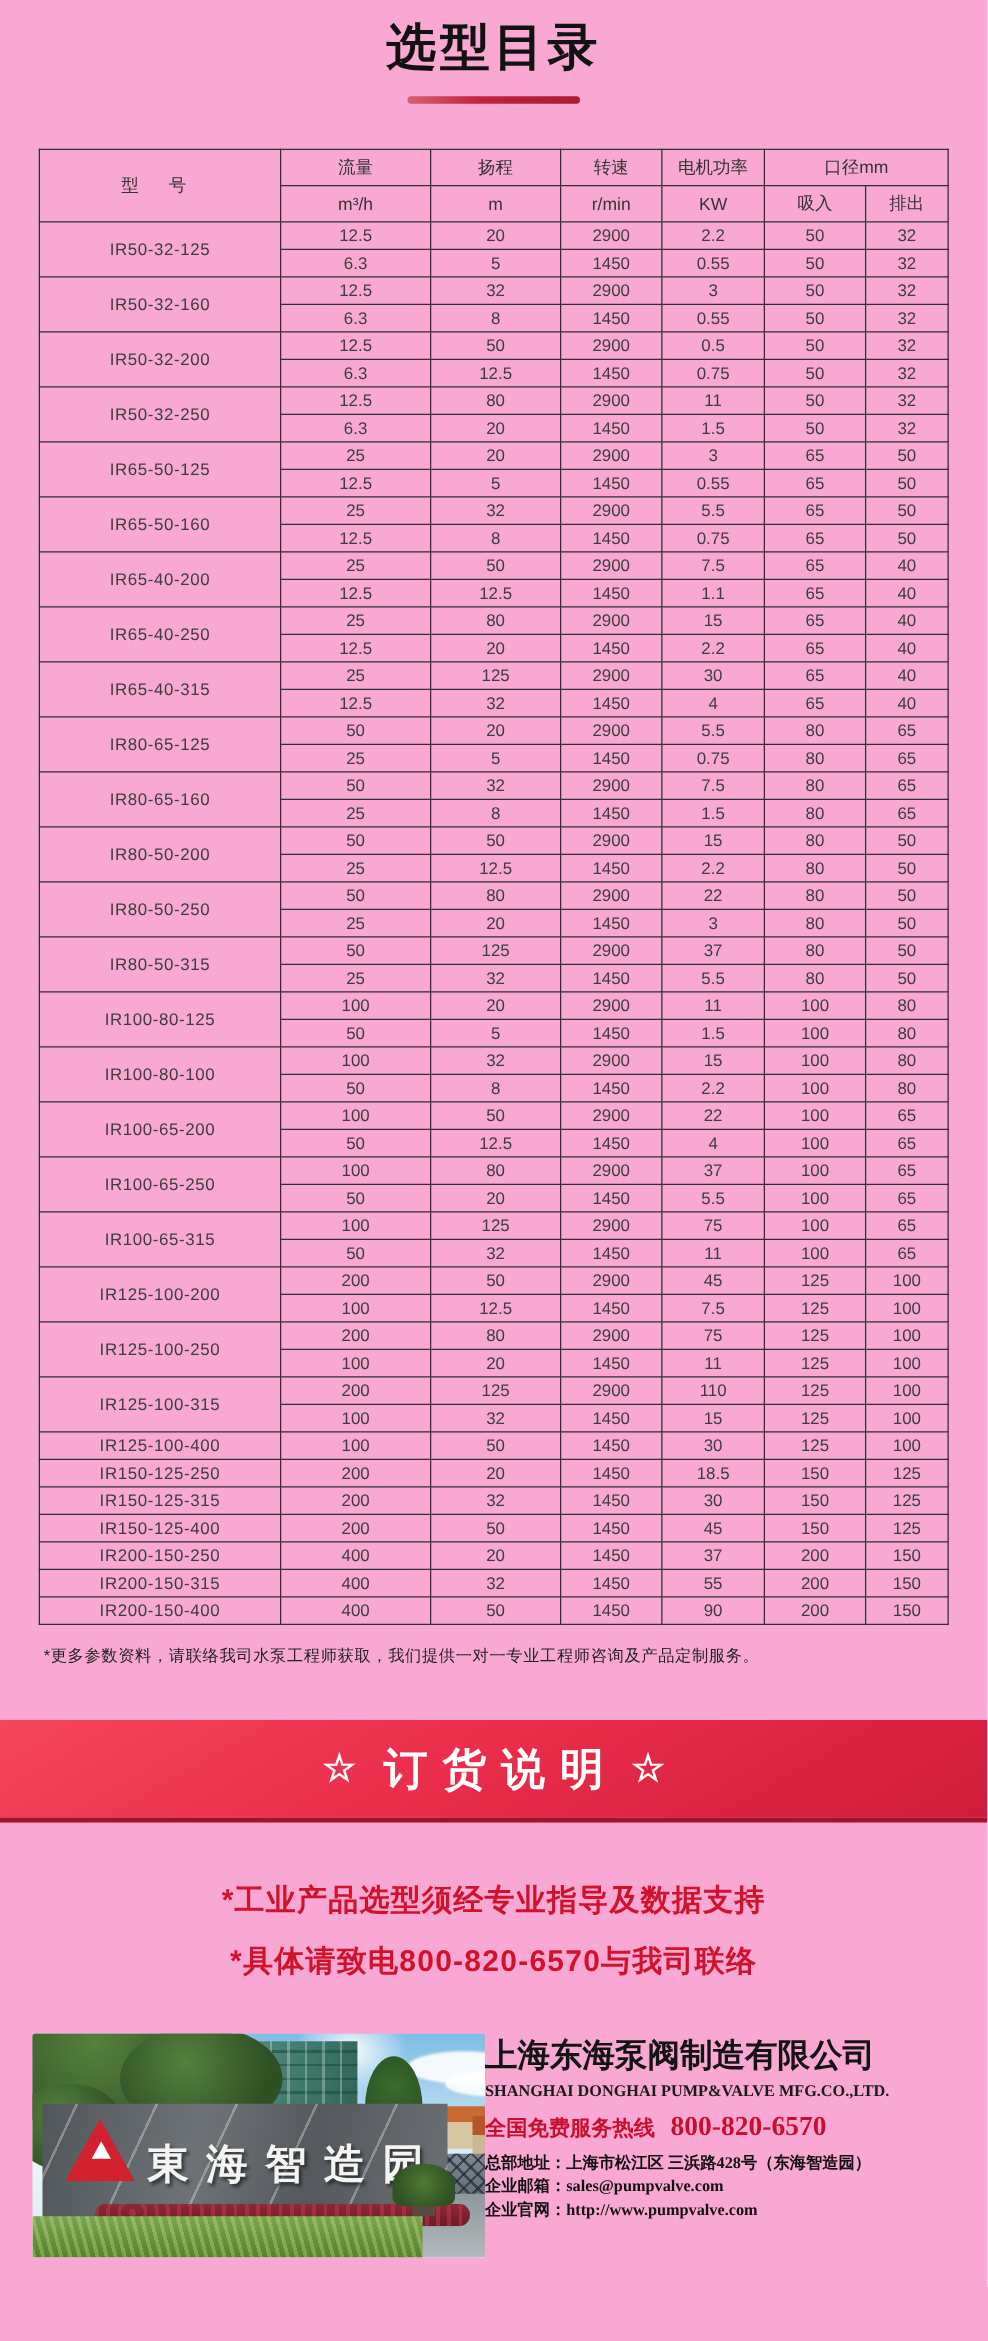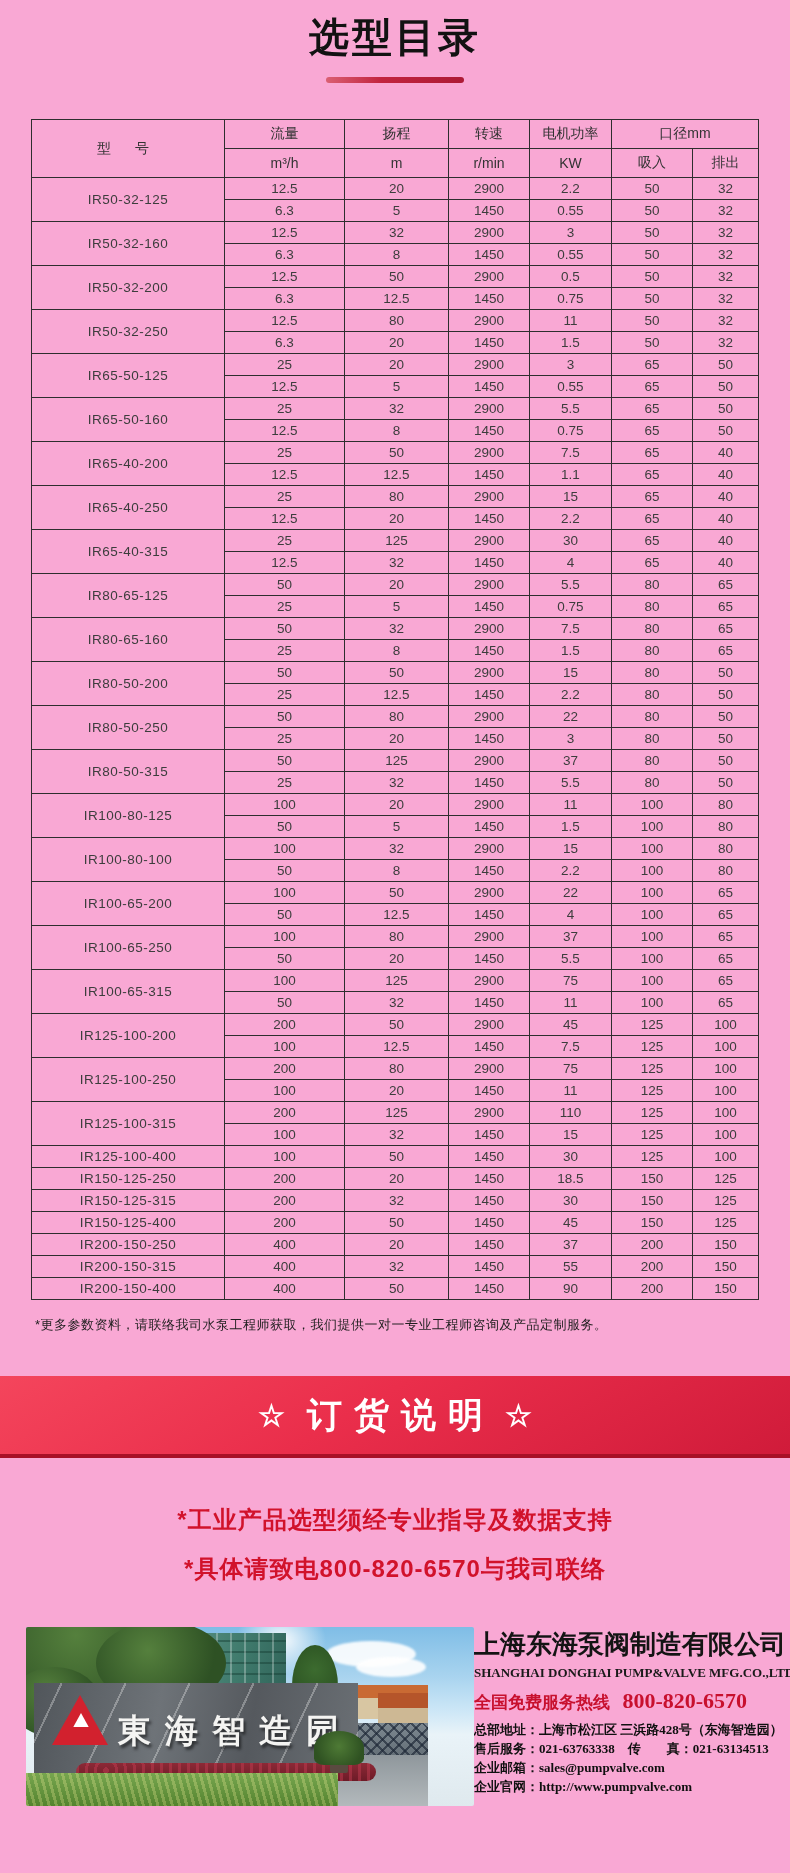--- a/index.html
+++ b/index.html
@@ -43,21 +43,21 @@
   .company-en{font-size:13px;font-weight:bold;color:#1a1a1a;margin-top:3px;
               font-family:"Liberation Serif",serif;white-space:nowrap;}
   .hotline{margin-top:7px;color:#c8102e;font-weight:bold;white-space:nowrap;}
   .hotline .hl-label{font-size:17px;font-family:"Liberation Serif",serif;}
   .hotline .hl-number{font-size:22px;font-family:"Liberation Serif",serif;margin-left:8px;}
   .contacts{margin-top:6px;}
   .contact-line{font-size:13px;line-height:19px;color:#101010;font-weight:bold;
                 font-family:"Liberation Serif",serif;white-space:nowrap;}
 
   
-  .photo{position:relative;width:448px;height:179px;overflow:hidden;flex:none;
+  .photo{position:relative;width:362px;height:179px;overflow:hidden;flex:none;
          border-radius:2px;background:linear-gradient(180deg,#7fbde6 0%,#a9d4ef 28%,#cfe8f7 48%,#e9f3f8 60%,#dfe9ee 100%);}
   .photo div{position:absolute;}
   .sun{left:210px;top:-22px;width:90px;height:70px;border-radius:50%;
        background:radial-gradient(closest-side,rgba(255,255,255,.95),rgba(255,255,255,0));}
   .cloud{background:#fff;border-radius:50%;filter:blur(1px);opacity:.9;}
   .cloud.c1{left:300px;top:14px;width:90px;height:26px;}
   .cloud.c2{left:330px;top:30px;width:70px;height:20px;}
   .glass-building{left:148px;top:6px;width:112px;height:86px;background:
       repeating-linear-gradient(90deg,rgba(255,255,255,.28) 0 2px,rgba(0,0,0,0) 2px 14px),
       repeating-linear-gradient(0deg,rgba(20,60,50,.45) 0 2px,rgba(0,0,0,0) 2px 11px),
@@ -618,20 +618,19 @@
 
     <div class="info">
       <div class="company-cn">上海东海泵阀制造有限公司</div>
       <div class="company-en">SHANGHAI DONGHAI PUMP&amp;VALVE MFG.CO.,LTD.</div>
       <div class="hotline">
         <span class="hl-label">全国免费服务热线</span>
         <span class="hl-number">800-820-6570</span>
       </div>
       <div class="contacts" id="contact-list">
           <div class="contact-line">总部地址：上海市松江区 三浜路428号（东海智造园）</div>
-          <div class="contact-line">售后服务：021-63763338　传　　真：021-63134513</div>
           <div class="contact-line">企业邮箱：sales@pumpvalve.com</div>
           <div class="contact-line">企业官网：http://www.pumpvalve.com</div>
         </div>
     </div>
 
   </div>
 </div>
 
 </body></html>

